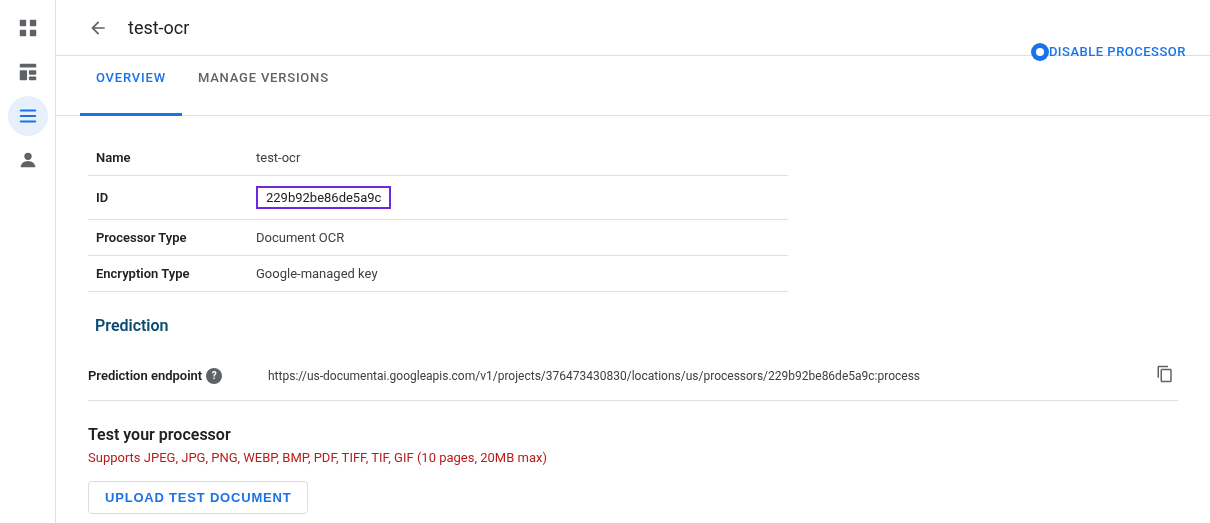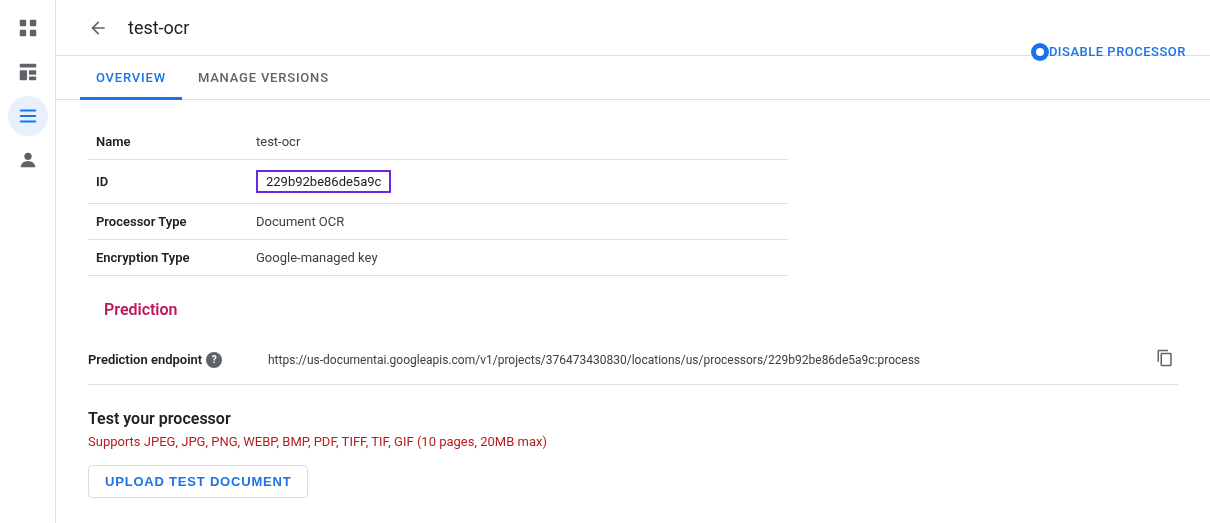--- a/index.html
+++ b/index.html
@@ -94,21 +94,21 @@
     }
 
     
     .tabs {
       display: flex;
       padding: 0 24px;
       border-bottom: 1px solid #e0e0e0;
       flex-shrink: 0;
     }
     .tab {
-      padding: 14px 16px 12px 16px;
+      padding: 14px 16px 28px 16px;
       font-size: 13px;
       font-weight: 500;
       color: #5f6368;
       cursor: pointer;
       letter-spacing: 0.8px;
       text-transform: uppercase;
       border-bottom: 3px solid transparent;
       margin-bottom: -1px;
     }
     .tab.active {
@@ -176,22 +176,22 @@
       content: '✓';
       color: white;
       font-size: 11px;
       font-weight: bold;
     }
 
     
     .section-title {
       font-size: 16px;
       font-weight: 600;
-      color: #be185d;
-      margin: 24px 0 16px 16px;
+      color: #0c4a6e;
+      margin: 24px 0 16px 7px;
     }
 
     .prediction-row {
       display: flex;
       align-items: center;
       border-bottom: 1px solid #e0e0e0;
       padding: 10px 0;
       gap: 0;
       max-width: 1100px;
     }

